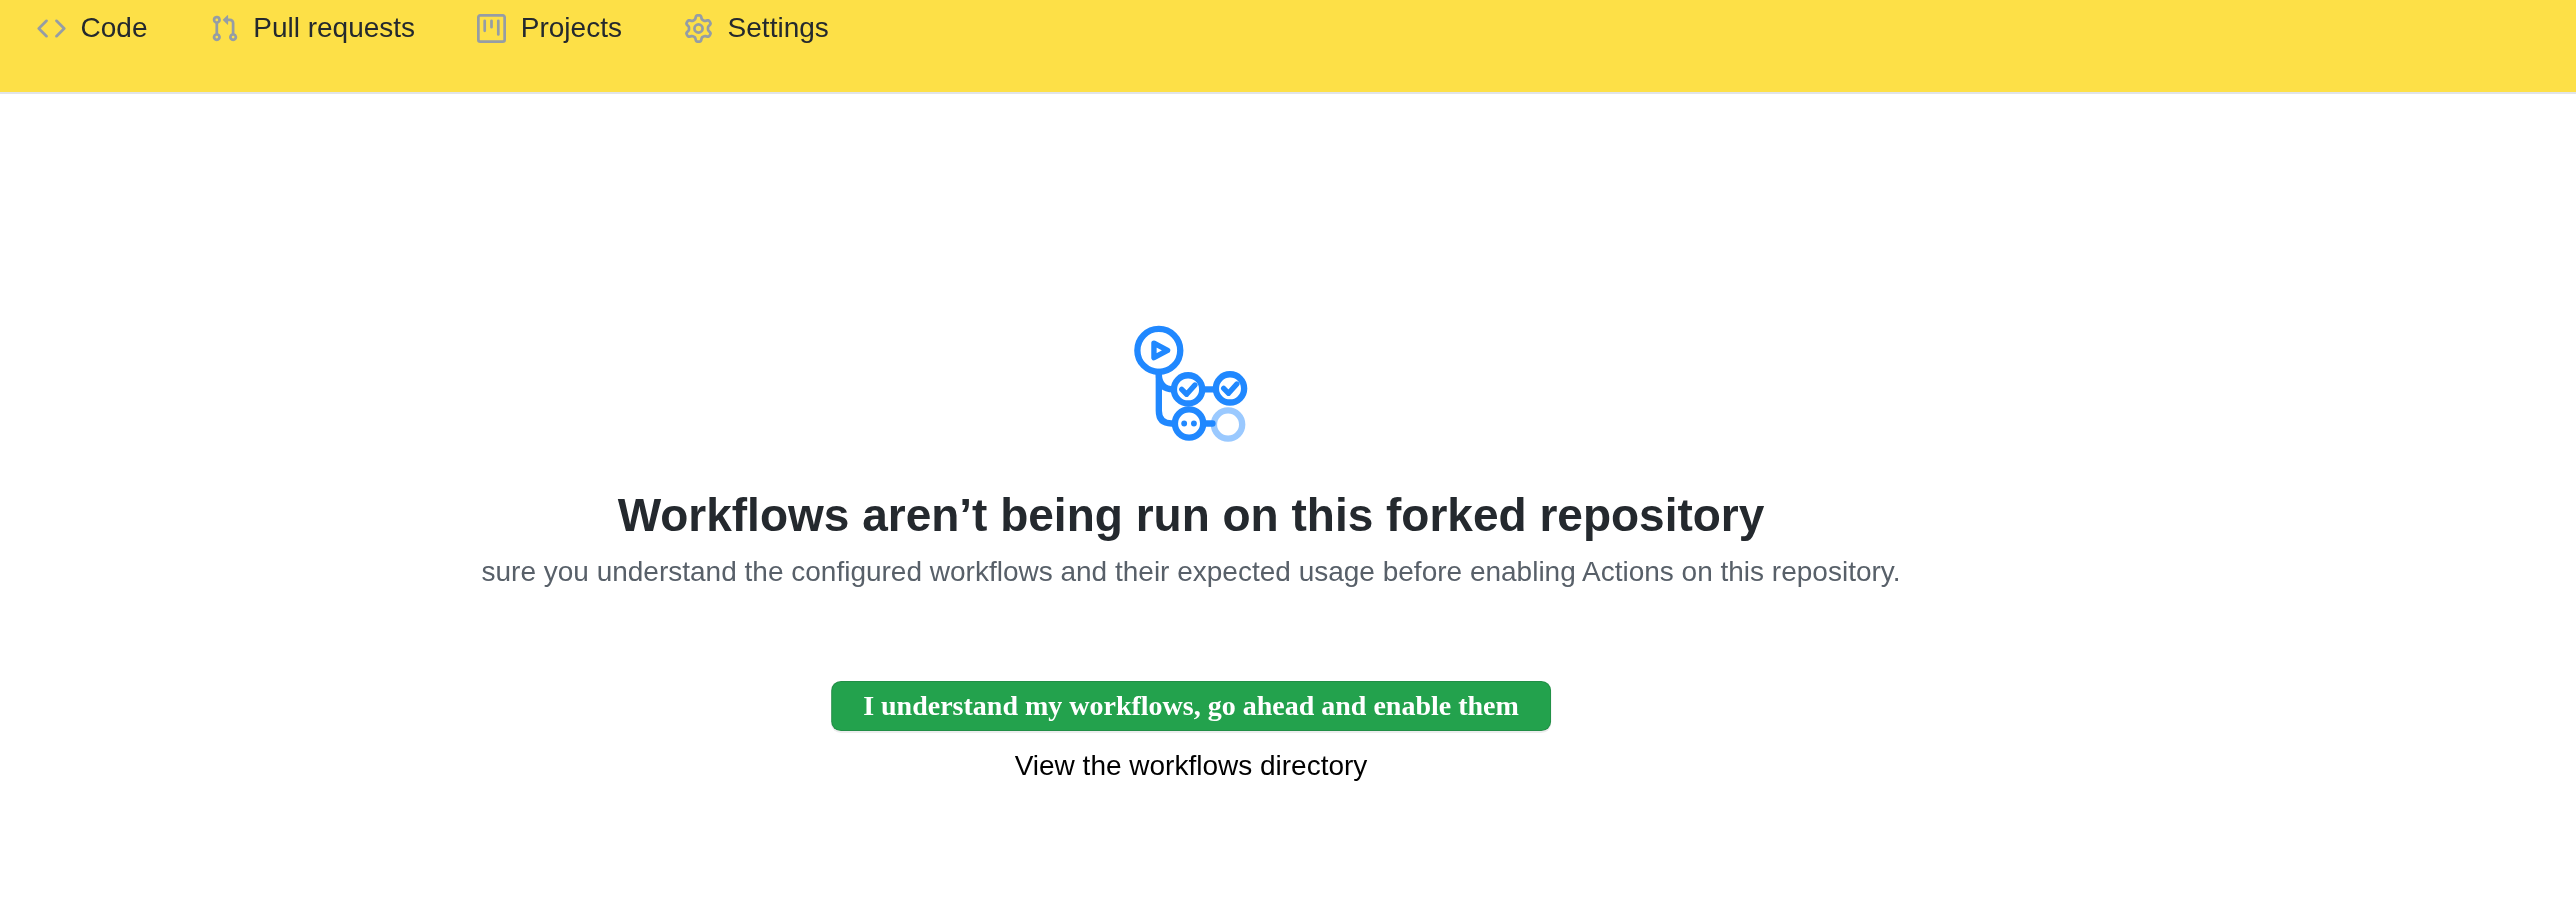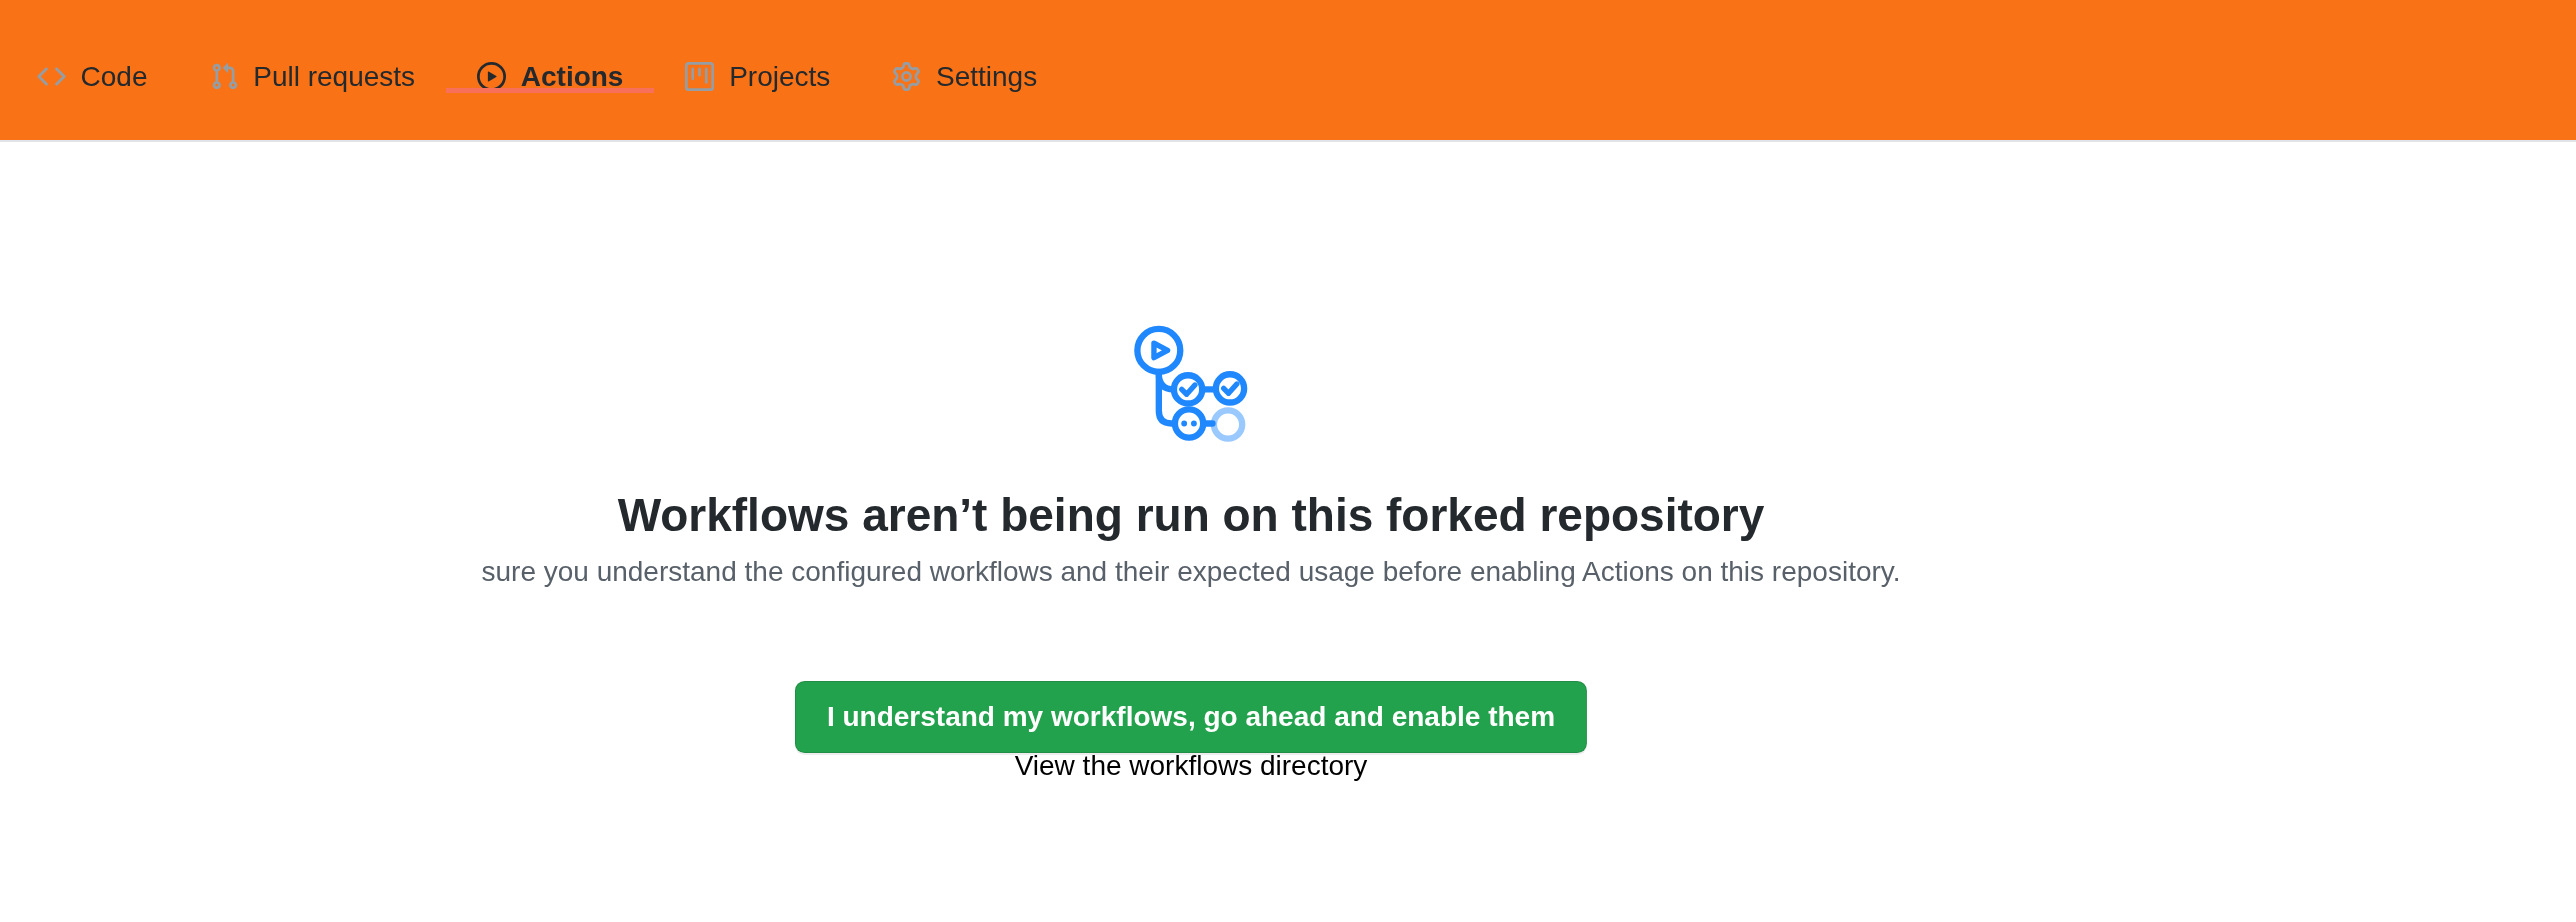--- a/index.html
+++ b/index.html
@@ -11,25 +11,25 @@
     background: #ffffff;
     font-family: "Liberation Sans", "DejaVu Sans", sans-serif;
     color: #24292e;
     overflow: hidden;
   }
 
   
   .repo-nav {
     position: absolute;
     top: 0; left: 0; right: 0;
-    height: 142px;
-    background: #f97316;
+    height: 94px;
+    background: #fde047;
     border-bottom: 2px solid #e1e4e8;
     display: flex;
-    align-items: center;
+    align-items: flex-start;
     padding-left: 5.9px;
   }
   .tab {
     position: relative;
     display: flex;
     align-items: center;
     gap: 14.7px;
     padding: 13.7px 31px 0 31px;
     font-size: 28px;
     line-height: 1;
@@ -72,27 +72,27 @@
     margin: 0;
     font-size: 28px;
     line-height: 42px;
     color: #586069;
     text-align: center;
   }
   .blankslate-desc span { display: block; white-space: nowrap; }
 
   .enable-btn {
     top: 681px;
-    height: 72px;
+    height: 50px;
     display: inline-flex;
     align-items: center;
     padding: 0 31px;
     background: #23a24d;
     color: #ffffff;
-    font-family: Liberation Sans, sans-serif;
+    font-family: Liberation Serif, serif;
     font-size: 28px;
     font-weight: 700;
     white-space: nowrap;
     border: 1px solid rgba(27, 31, 35, 0.15);
     border-radius: 9.8px;
     box-shadow: 0 2px 0 rgba(27, 31, 35, 0.08);
     cursor: pointer;
   }
 
   .workflows-link {
@@ -122,29 +122,20 @@
   <a class="tab">
     <span class="tab-icon">
       <svg viewBox="0 0 16 16" aria-hidden="true">
           <path fill-rule="evenodd" d="M1.5 3.25a2.25 2.25 0 1 1 3 2.122v5.256a2.251 2.251 0 1 1-1.5 0V5.372A2.25 2.25 0 0 1 1.5 3.25Zm5.677-.177L9.573.677A.25.25 0 0 1 10 .854V2.5h1A2.5 2.5 0 0 1 13.5 5v5.628a2.251 2.251 0 1 1-1.5 0V5a1 1 0 0 0-1-1h-1v1.646a.25.25 0 0 1-.427.177L7.177 3.427a.25.25 0 0 1 0-.354ZM3.75 2.5a.75.75 0 1 0 0 1.5.75.75 0 0 0 0-1.5Zm0 9.5a.75.75 0 1 0 0 1.5.75.75 0 0 0 0-1.5Zm8.25.75a.75.75 0 1 0 1.5 0 .75.75 0 0 0-1.5 0Z"></path>
         </svg>
     </span>
     <span class="tab-label">Pull requests</span>
 
   </a>
 
-  <a class="tab active">
-    <span class="tab-icon">
-      <svg viewBox="0 0 16 16" aria-hidden="true">
-          <path fill-rule="evenodd" d="M8 0a8 8 0 1 1 0 16A8 8 0 0 1 8 0ZM1.5 8a6.5 6.5 0 1 0 13 0 6.5 6.5 0 0 0-13 0Zm4.879-2.773 4.264 2.559a.25.25 0 0 1 0 .428l-4.264 2.559A.25.25 0 0 1 6 10.559V5.442a.25.25 0 0 1 .379-.215Z"></path>
-        </svg>
-    </span>
-    <span class="tab-label">Actions</span>
-    <span class="underline"></span>
-  </a>
 
   <a class="tab">
     <span class="tab-icon">
       <svg viewBox="0 0 16 16" aria-hidden="true">
           <path fill-rule="evenodd" d="M1.75 0h12.5C15.216 0 16 .784 16 1.75v12.5A1.75 1.75 0 0 1 14.25 16H1.75A1.75 1.75 0 0 1 0 14.25V1.75C0 .784.784 0 1.75 0ZM1.5 1.75v12.5c0 .138.112.25.25.25h12.5a.25.25 0 0 0 .25-.25V1.75a.25.25 0 0 0-.25-.25H1.75a.25.25 0 0 0-.25.25ZM11.75 3a.75.75 0 0 1 .75.75v7.5a.75.75 0 0 1-1.5 0v-7.5a.75.75 0 0 1 .75-.75Zm-8.25.75a.75.75 0 0 1 1.5 0v5.5a.75.75 0 0 1-1.5 0v-5.5ZM8 3a.75.75 0 0 1 .75.75v3.5a.75.75 0 0 1-1.5 0v-3.5A.75.75 0 0 1 8 3Z"></path>
         </svg>
     </span>
     <span class="tab-label">Projects</span>
 
   </a>

